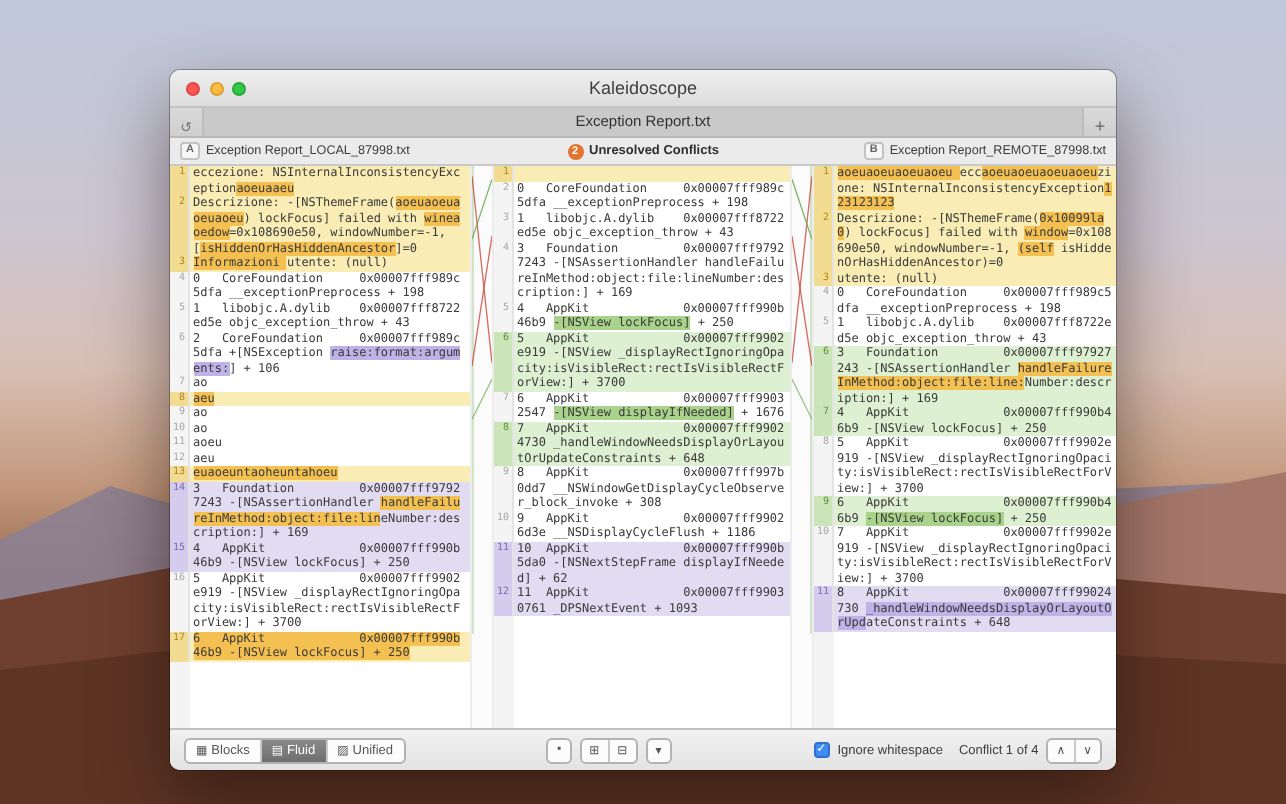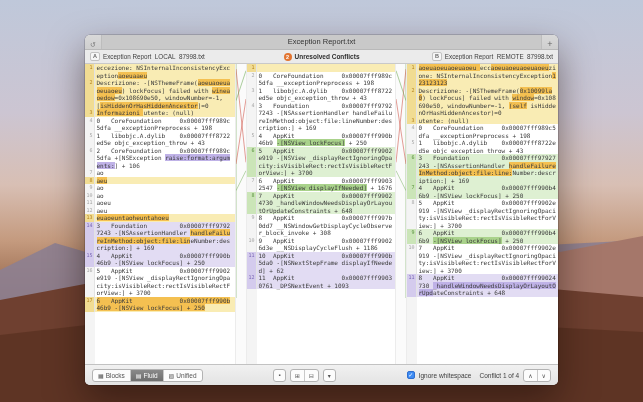--- a/index.html
+++ b/index.html
@@ -84,20 +84,28 @@
 <div class="desktop">
   <svg class="mt" width="643" height="402" viewBox="0 0 643 402">
     <polygon fill="#8d7f91" opacity="0.9" points="0,270 55,243 120,262 185,238 245,258 310,234 370,254 643,240 643,300 0,300"></polygon>
     <polygon fill="#a5776a" points="400,262 480,226 560,252 643,236 643,310 390,310"></polygon>
     <polygon fill="#6f4030" points="0,300 90,283 190,299 300,285 420,301 530,287 643,297 643,402 0,402"></polygon>
     <polygon fill="#5c3322" opacity="0.85" points="0,402 0,335 130,320 270,338 450,322 643,332 643,402"></polygon>
   </svg>
 
   <div class="window">
 
+    <div class="titlebar">
+      <div class="traffic">
+        <span class="tl red"></span>
+        <span class="tl yellow"></span>
+        <span class="tl green"></span>
+      </div>
+      <div class="title">Kaleidoscope</div>
+    </div>
 
     <div class="tabbar">
       <span class="history">↺</span>
       <div class="tab">
         <span>Exception Report.txt</span>
       </div>
       <div class="addtab">+</div>
     </div>
 
     <div class="fileheader">

